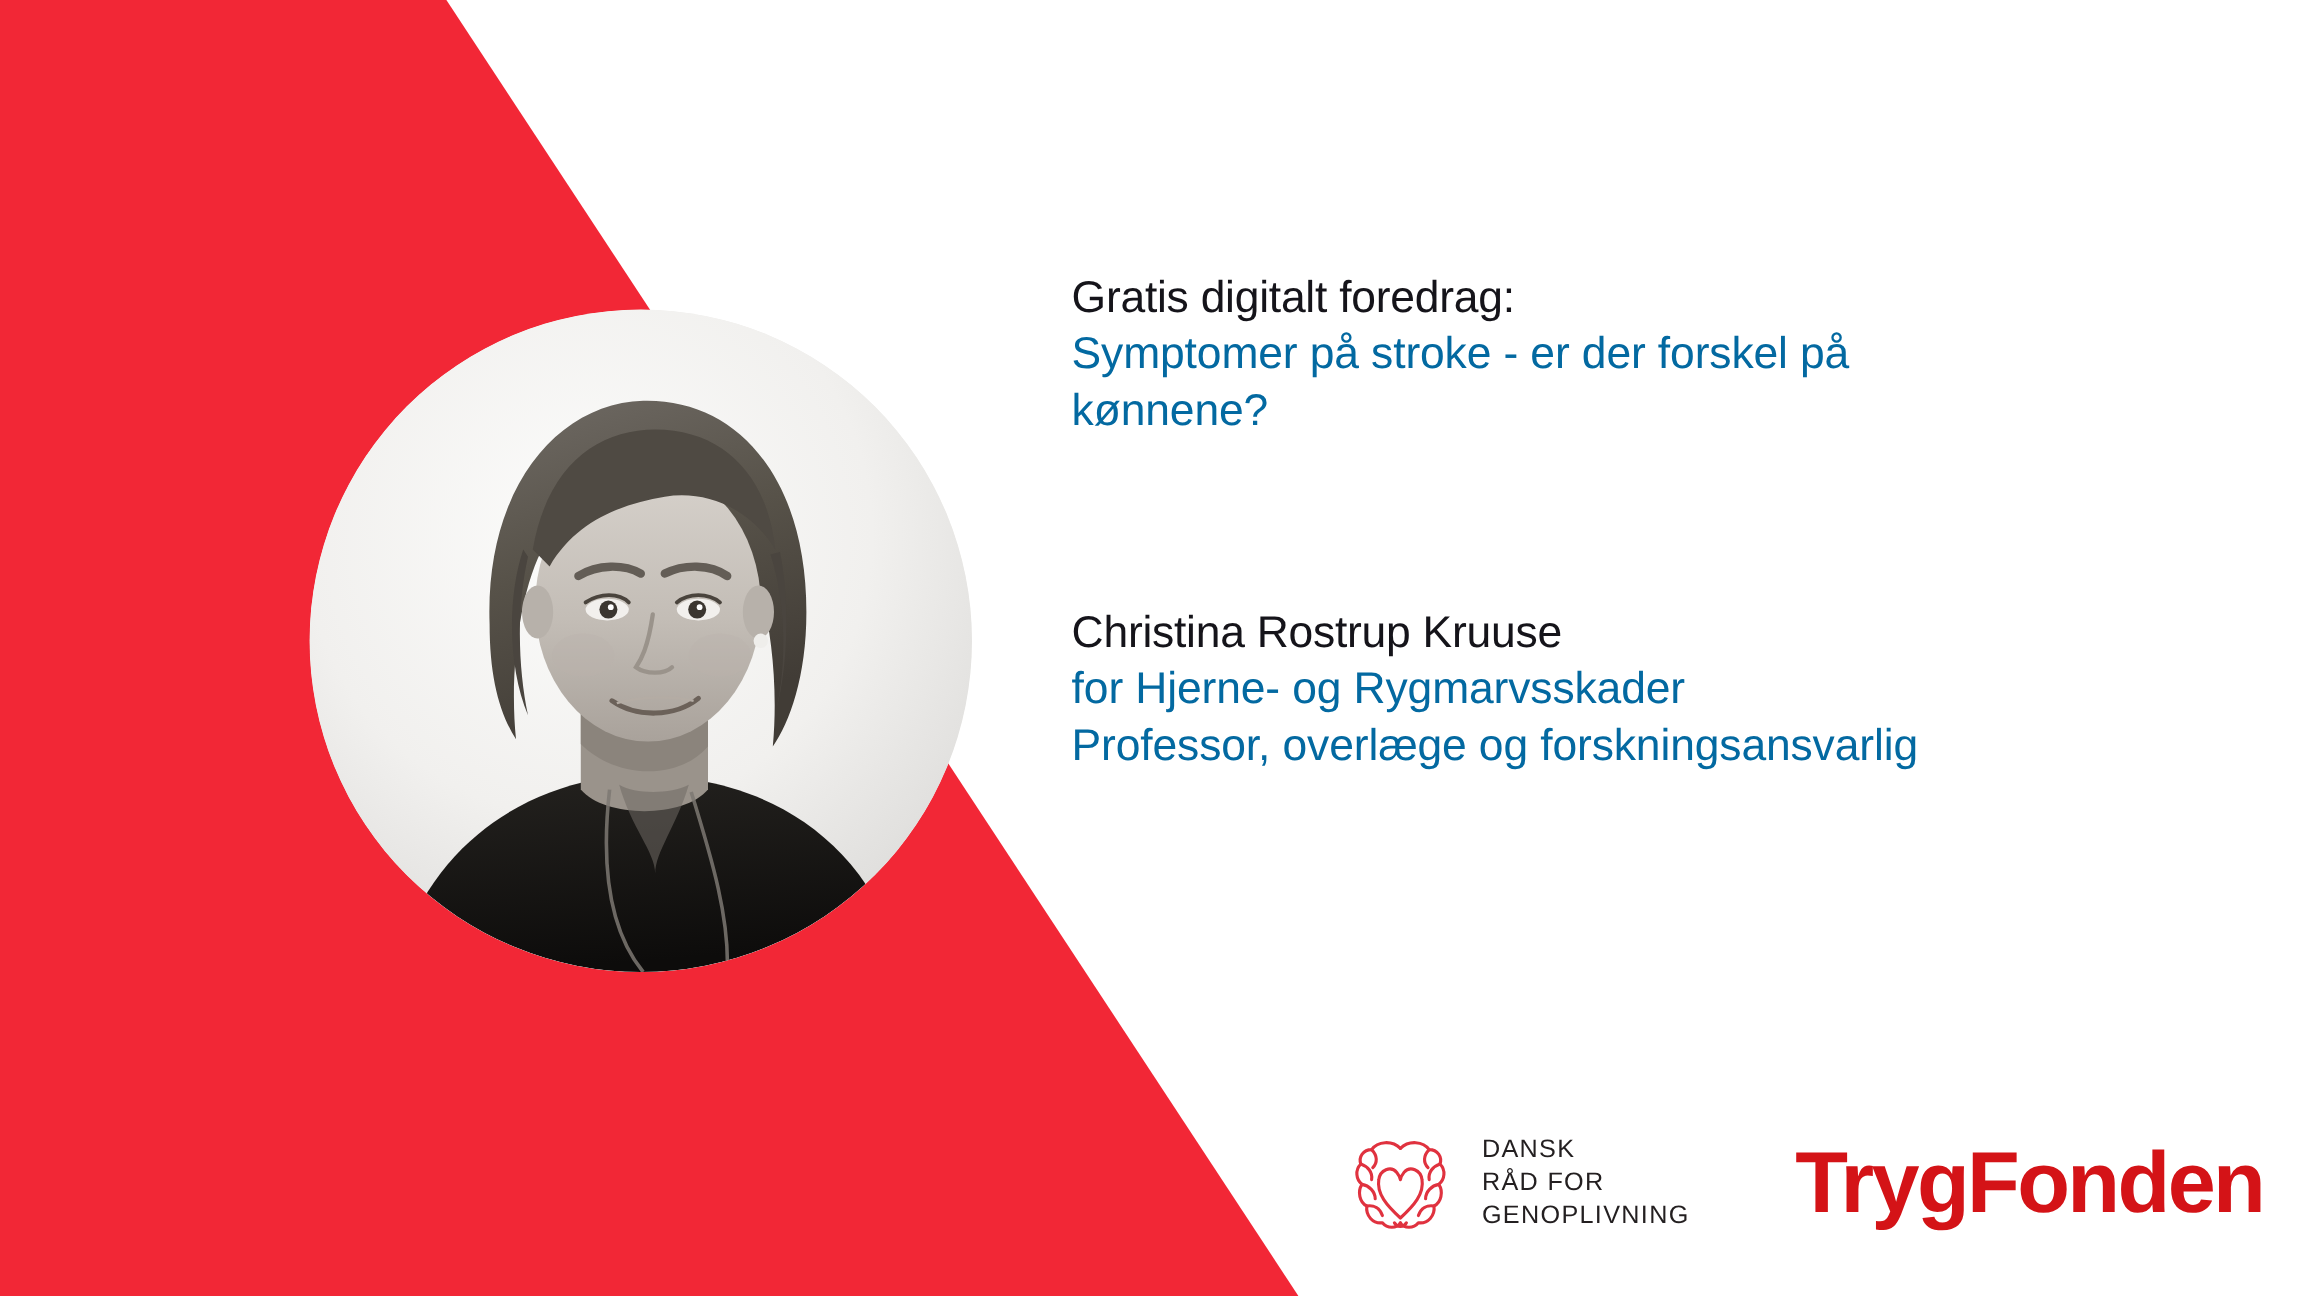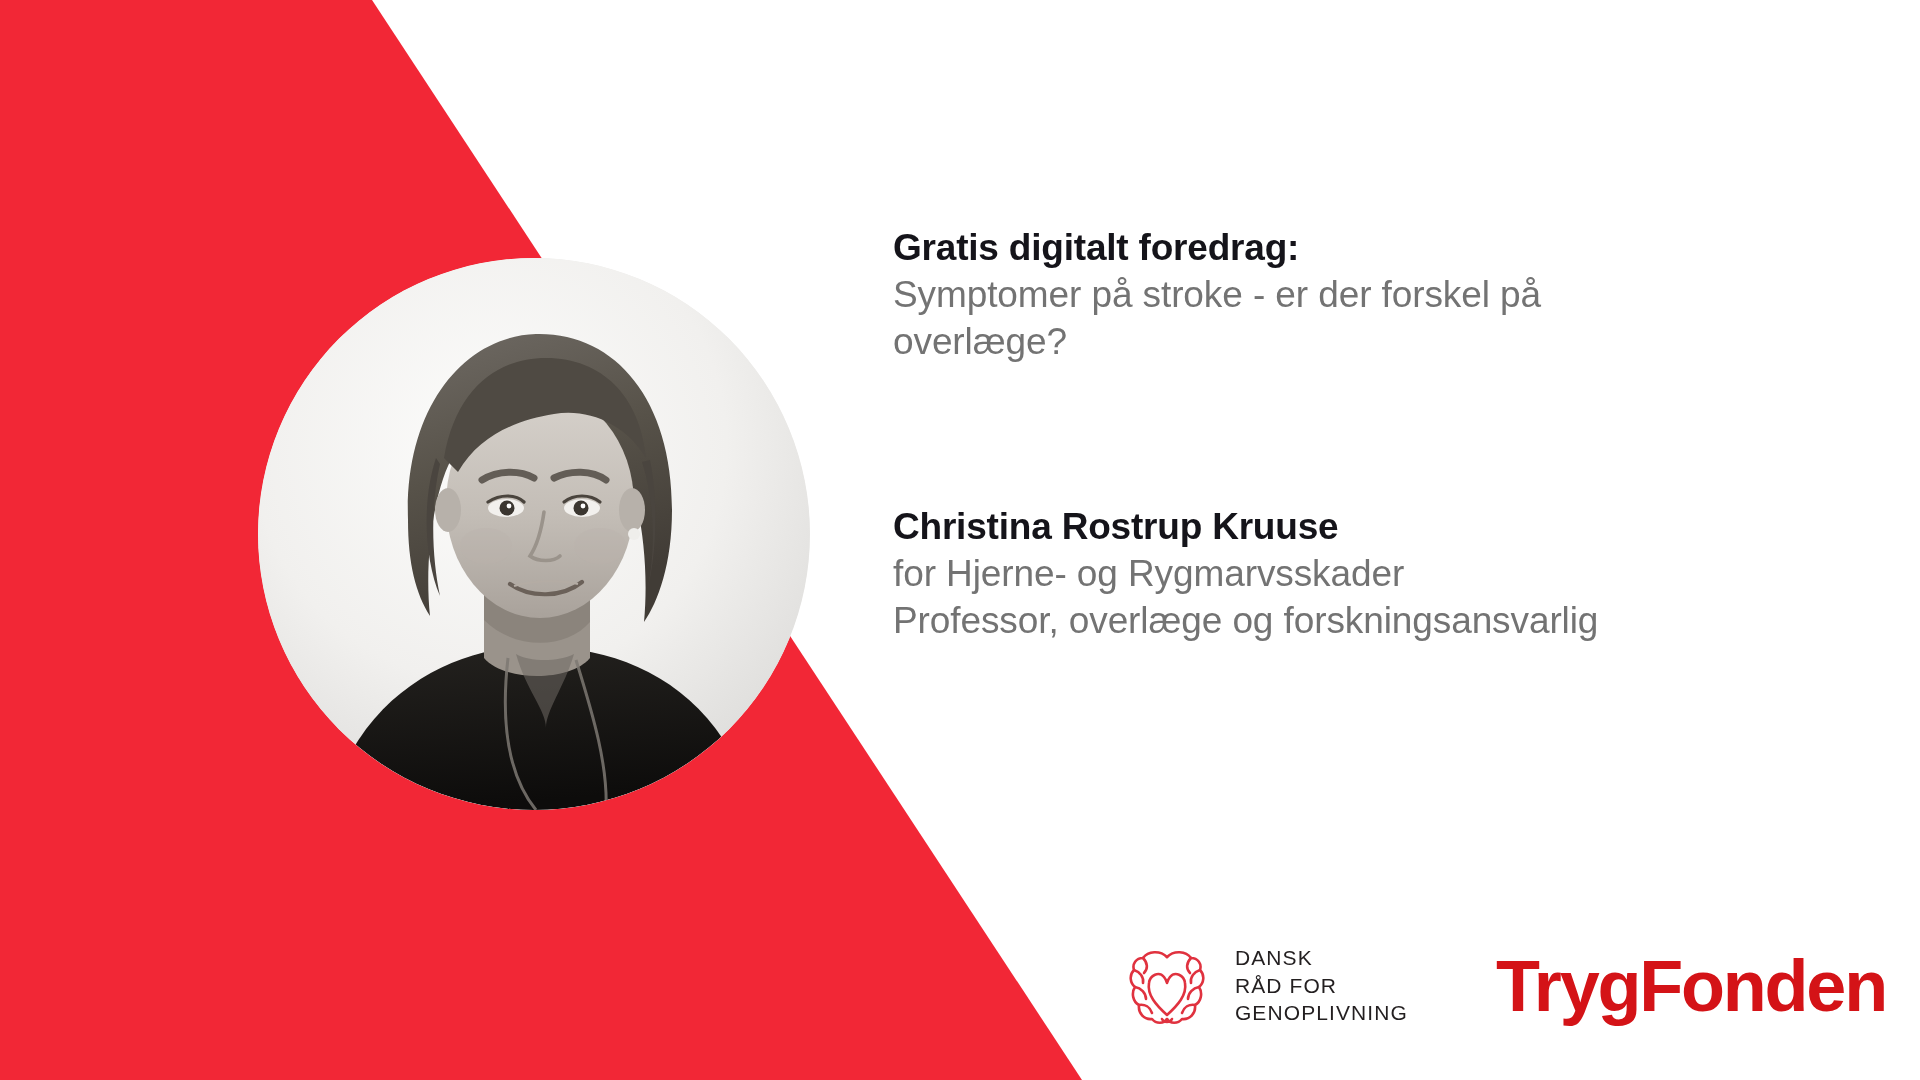--- a/index.html
+++ b/index.html
@@ -64,30 +64,30 @@
   }
   .speaker-block {
     position: absolute;
     left: 0;
     top: 504px;
     width: 900px;
   }
 
   .line-bold {
     font-size: 37px;
-    font-weight: 700;
+    font-weight: 400;
     line-height: 1.27;
     color: #15141a;
     letter-spacing: -0.2px;
   }
   .line-reg {
     font-size: 37px;
     font-weight: 400;
     line-height: 1.27;
-    color: #737373;
+    color: #0369a1;
     letter-spacing: -0.1px;
   }
 
   .date-line {
     position: absolute;
     right: 36px;
     top: 818px;
     font-size: 37px;
     font-weight: 400;
     line-height: 1.2;
@@ -223,21 +223,21 @@
         <ellipse cx="342" cy="288" rx="26" ry="18" fill="#b9b2ab" opacity="0.35"></ellipse>
       </g>
     </svg>
   </div>
 
   <div class="content">
 
     <div class="talk-block">
       <div class="line-bold">Gratis digitalt foredrag:</div>
       <div class="line-reg">Symptomer på stroke - er der forskel på</div>
-      <div class="line-reg">overlæge?</div>
+      <div class="line-reg">kønnene?</div>
     </div>
 
     <div class="speaker-block">
       <div class="line-bold">Christina Rostrup Kruuse</div>
       <div class="line-reg">for Hjerne- og Rygmarvsskader</div>
       <div class="line-reg">Professor, overlæge og forskningsansvarlig</div>
     </div>
 
 
     <div class="logo-row">

